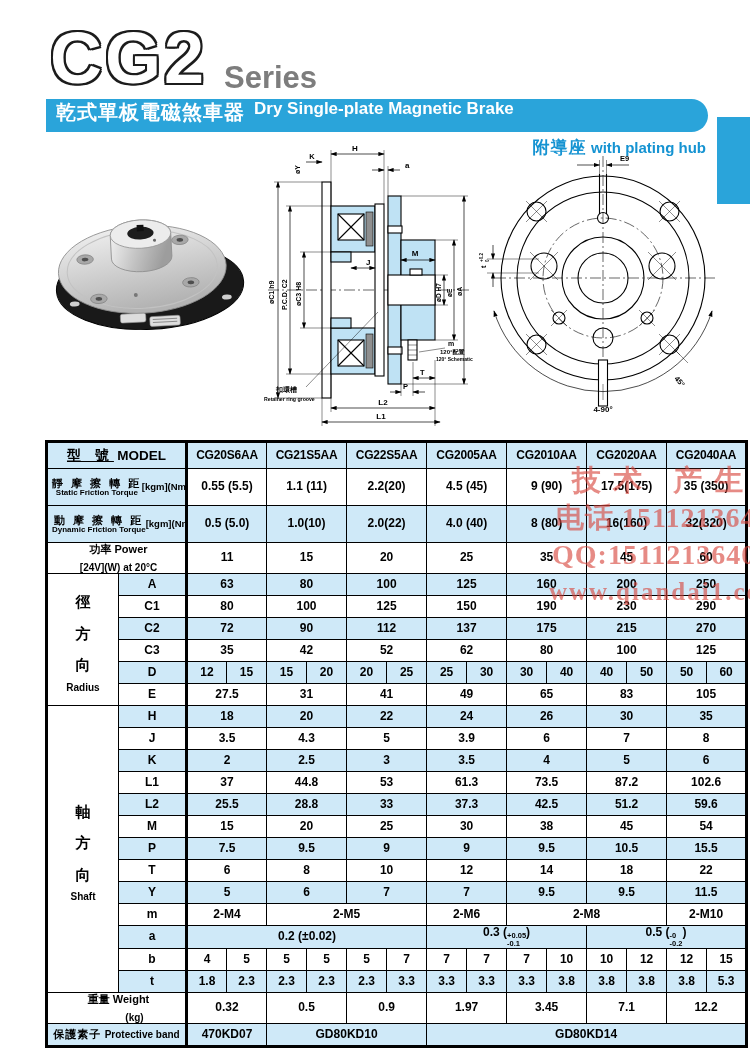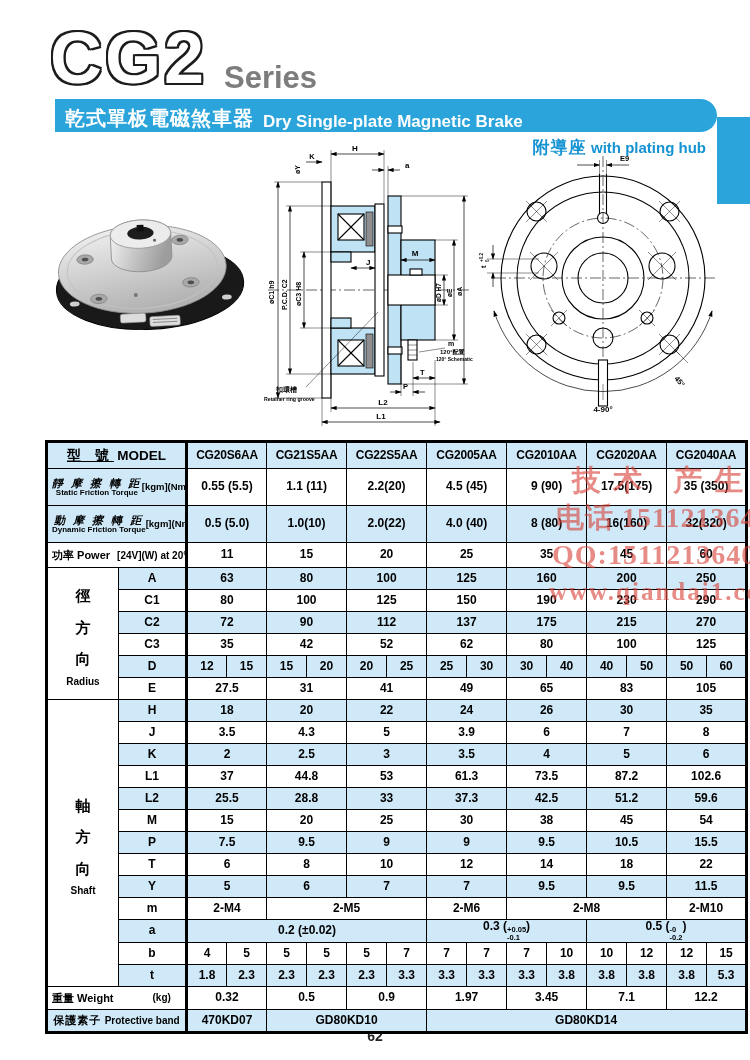--- a/index.html
+++ b/index.html
@@ -8,22 +8,22 @@
   }
   html,body{margin:0;padding:0;background:#fff;}
   .page{position:relative;width:750px;height:1060px;background:#fff;overflow:hidden;
         font-family:"Liberation Sans","DejaVu Sans",sans-serif;color:#000;}
   
   .logo-cg2{position:absolute;left:50px;top:22px;font-size:72px;font-weight:bold;letter-spacing:3px;
     color:#fff;line-height:1;
     text-shadow:-2px -2px 0 #1c1c1c,2px -2px 0 #1c1c1c,-2px 2px 0 #1c1c1c,2px 2px 0 #1c1c1c,
                 -2px 0 0 #1c1c1c,2px 0 0 #1c1c1c,0 -2px 0 #1c1c1c,0 2px 0 #1c1c1c;}
   .logo-series{position:absolute;left:224px;top:62px;font-size:31px;font-weight:bold;color:var(--gray);line-height:1;}
-  .banner{position:absolute;left:55px;top:99px;width:662px;height:33px;background:var(--banner);
-    border-radius:0 17px 17px 0;display:flex;align-items:flex-end;padding-left:10px;gap:9px;box-sizing:border-box;}
+  .banner{position:absolute;left:46px;top:99px;width:662px;height:33px;background:var(--banner);
+    border-radius:0 17px 17px 0;display:flex;align-items:flex-start;padding-left:10px;gap:9px;box-sizing:border-box;}
   .bn-zh{color:#fff;font-size:20px;font-weight:bold;letter-spacing:1px;}
   .bn-en{color:#fff;font-size:17px;font-weight:bold;}
   .subtitle{position:absolute;top:136px;left:0;width:706px;text-align:right;}
   .sub-zh{color:var(--accent);font-size:17px;font-weight:bold;letter-spacing:1px;}
   .sub-en{color:var(--accent);font-size:15px;font-weight:bold;}
   .tab{position:absolute;left:717px;top:117px;width:33px;height:87px;background:var(--banner);}
   
   .dwg{position:absolute;}
   .dwg text{fill:#000;stroke:none;font-weight:bold;font-family:"Liberation Sans","DejaVu Sans",sans-serif;}
   .main{stroke:#000;stroke-width:1.1;fill:none;}
@@ -48,24 +48,24 @@
   .colsep{border-right-width:3px !important;}
   tr.bb td{border-bottom-width:3px;}
   tr.r-hdr{height:27px;margin-left:25px;} tr.r-tq{height:37px;} tr.r-pw{height:25px;}
   tr.r-data{height:22px;} tr.r-wt{height:23px;} tr.r-pb{height:23px;}
   .model{font-size:12.5px;letter-spacing:-0.2px;}
   .hlbl{text-align:center;}
   .zh-u{text-decoration:underline;font-size:14px;letter-spacing:5px;}
   .hdr-en{font-size:13.5px;}
   .lbl{text-align:left;}
   .tq{display:flex;align-items:center;justify-content:space-between;padding:0 3px 0 4px;}
-  .tq-zh{font-size:11px;letter-spacing:2.5px;white-space:nowrap;font-style:italic;}
+  .tq-zh{font-size:11px;letter-spacing:2.5px;white-space:nowrap;}
   .tq-en{font-size:8px;font-weight:bold;white-space:nowrap;}
   .tq-u{font-size:9.5px;white-space:nowrap;}
-  .pw{display:flex;align-items:center;padding-left:4px;gap:7px;white-space:nowrap;}
+  .pw{display:flex;align-items:center;padding-left:4px;gap:7px;white-space:nowrap;flex-direction:column;}
   .pw-1{font-size:11px;} .pw-2{font-size:10px;} .wunit{margin-left:32px;}
   .seclbl{background:#fff;}
   .sec-zh{font-size:15px;line-height:2.1;font-weight:bold;}
   .sec-en{font-size:10px;font-weight:bold;margin-top:1px;}
   .letter{font-size:12px;}
   .tol{display:inline-flex;flex-direction:column;font-size:7.5px;line-height:1.05;
        vertical-align:-2px;font-weight:bold;text-align:left;}
   .pb-zh{font-size:11px;letter-spacing:1px;} .pb-en{font-size:10px;}
   .page-num{position:absolute;left:0;top:1028px;width:750px;text-align:center;font-size:14px;font-weight:bold;color:#222;}
 </style>

